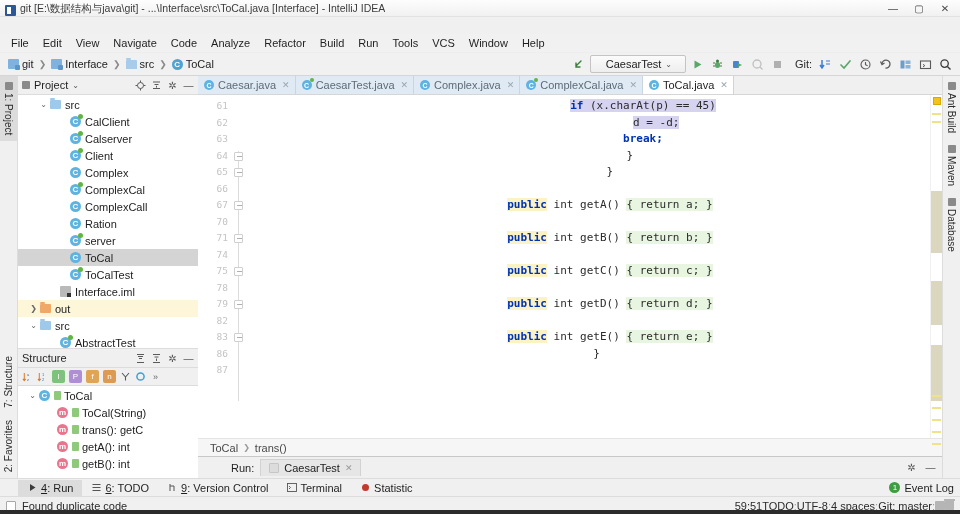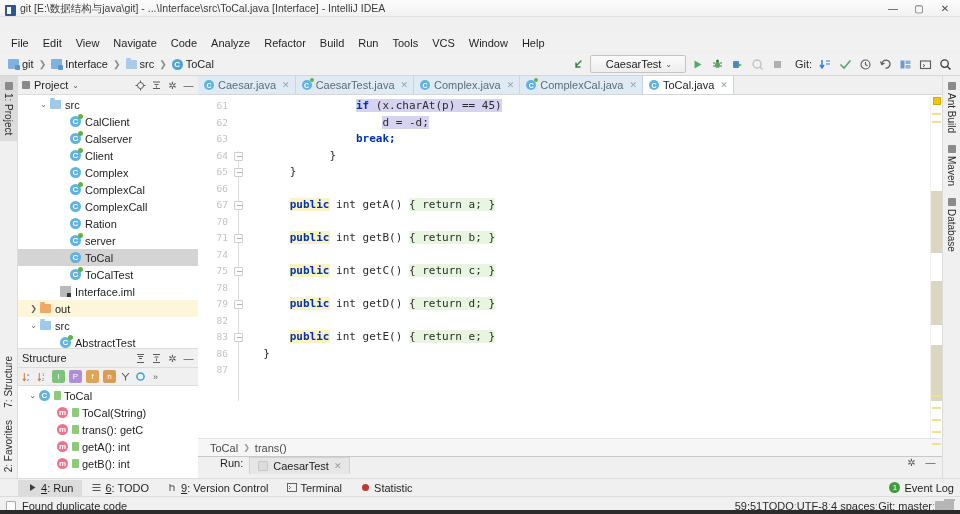--- a/index.html
+++ b/index.html
@@ -135,39 +135,39 @@
   .gline{ height:16.5px; line-height:16.5px; }
   .foldcol{ width:13px; flex:0 0 13px; position:relative; padding-top:3px; }
   .fline{ height:16.5px; position:relative; }
   .fminus{ position:absolute; left:2px; top:4px; width:9px; height:9px; border:1px solid #cfcfcf;
     background:#fff; border-radius:1px; }
   .fminus:after{ content:""; position:absolute; left:2px; top:3px; width:5px; height:1px; background:#b0b0b0; }
   .fbar{ position:absolute; left:6px; width:1px; background:#dcdcdc; }
 
   .code{ flex:1; padding-top:3px; font-family:"DejaVu Sans Mono", monospace; font-size:11px;
     color:#2b2b2b; white-space:pre; overflow:hidden; position:relative; }
-  .cline{ height:16.5px; line-height:16.5px; padding-left:5px; }
+  .cline{ height:16.5px; line-height:16.5px; padding-left:5px;text-align:center; }
   .kw{ color:#0033b3; font-weight:bold; }
   .hl-kw{ background:#fbf3c4; color:#0033b3; font-weight:bold; }
   .hl-br{ background:#e8f5e0; }
   .sel{ background:#d6d3f0; }
 
   .rgutter{ width:12px; flex:0 0 12px; background:#fff; position:relative; border-left:1px solid #f0f0f0;}
   .mark{ position:absolute; left:1px; width:9px; height:2px; background:#efe28a; }
   .markblk{ position:absolute; left:0; width:11px; background:#cfc9a8; opacity:.75; }
   .errbox{ position:absolute; left:2px; top:2px; width:8px; height:8px; background:#f0c419; border:1px solid #d8aa00;}
 
   .breadcrumb{
     height:18px; background:#f6f6f6; border-top:1px solid #e4e4e4; display:flex; align-items:center;
     padding-left:12px; gap:5px; font-size:11px; color:#4a4a4a; flex:0 0 18px;
   }
 
   
   .runpanel{ height:22px; flex:0 0 22px; background:#f0f0f0; border-top:1px solid #c8c8c8;
-    display:flex; align-items:flex-start; padding-left:22px; gap:6px; }
+    display:flex; align-items:center; padding-left:33px; gap:6px; }
   .run-label{ font-size:11px; color:#1f1f1f; }
   .run-tab{ display:flex; align-items:center; gap:5px; padding:2px 8px; background:#e6e6e6;
     border:1px solid #d2d2d2; border-bottom:none; font-size:11px; }
   .run-tab .sq{ width:10px;height:10px;background:#dcdcdc;border:1px solid #c6c6c6;border-radius:1px;}
   .rp-right{ margin-left:auto; display:flex; align-items:center; gap:8px; padding-right:6px; }
 
   
   .btabs{ height:18px; flex:0 0 18px; background:#f0f0f0; border-top:1px solid #dcdcdc;
     display:flex; align-items:center; padding-left:18px; gap:0; }
   .btab{ display:flex; align-items:center; gap:4px; padding:2px 9px; font-size:11px; color:#1f1f1f; }

